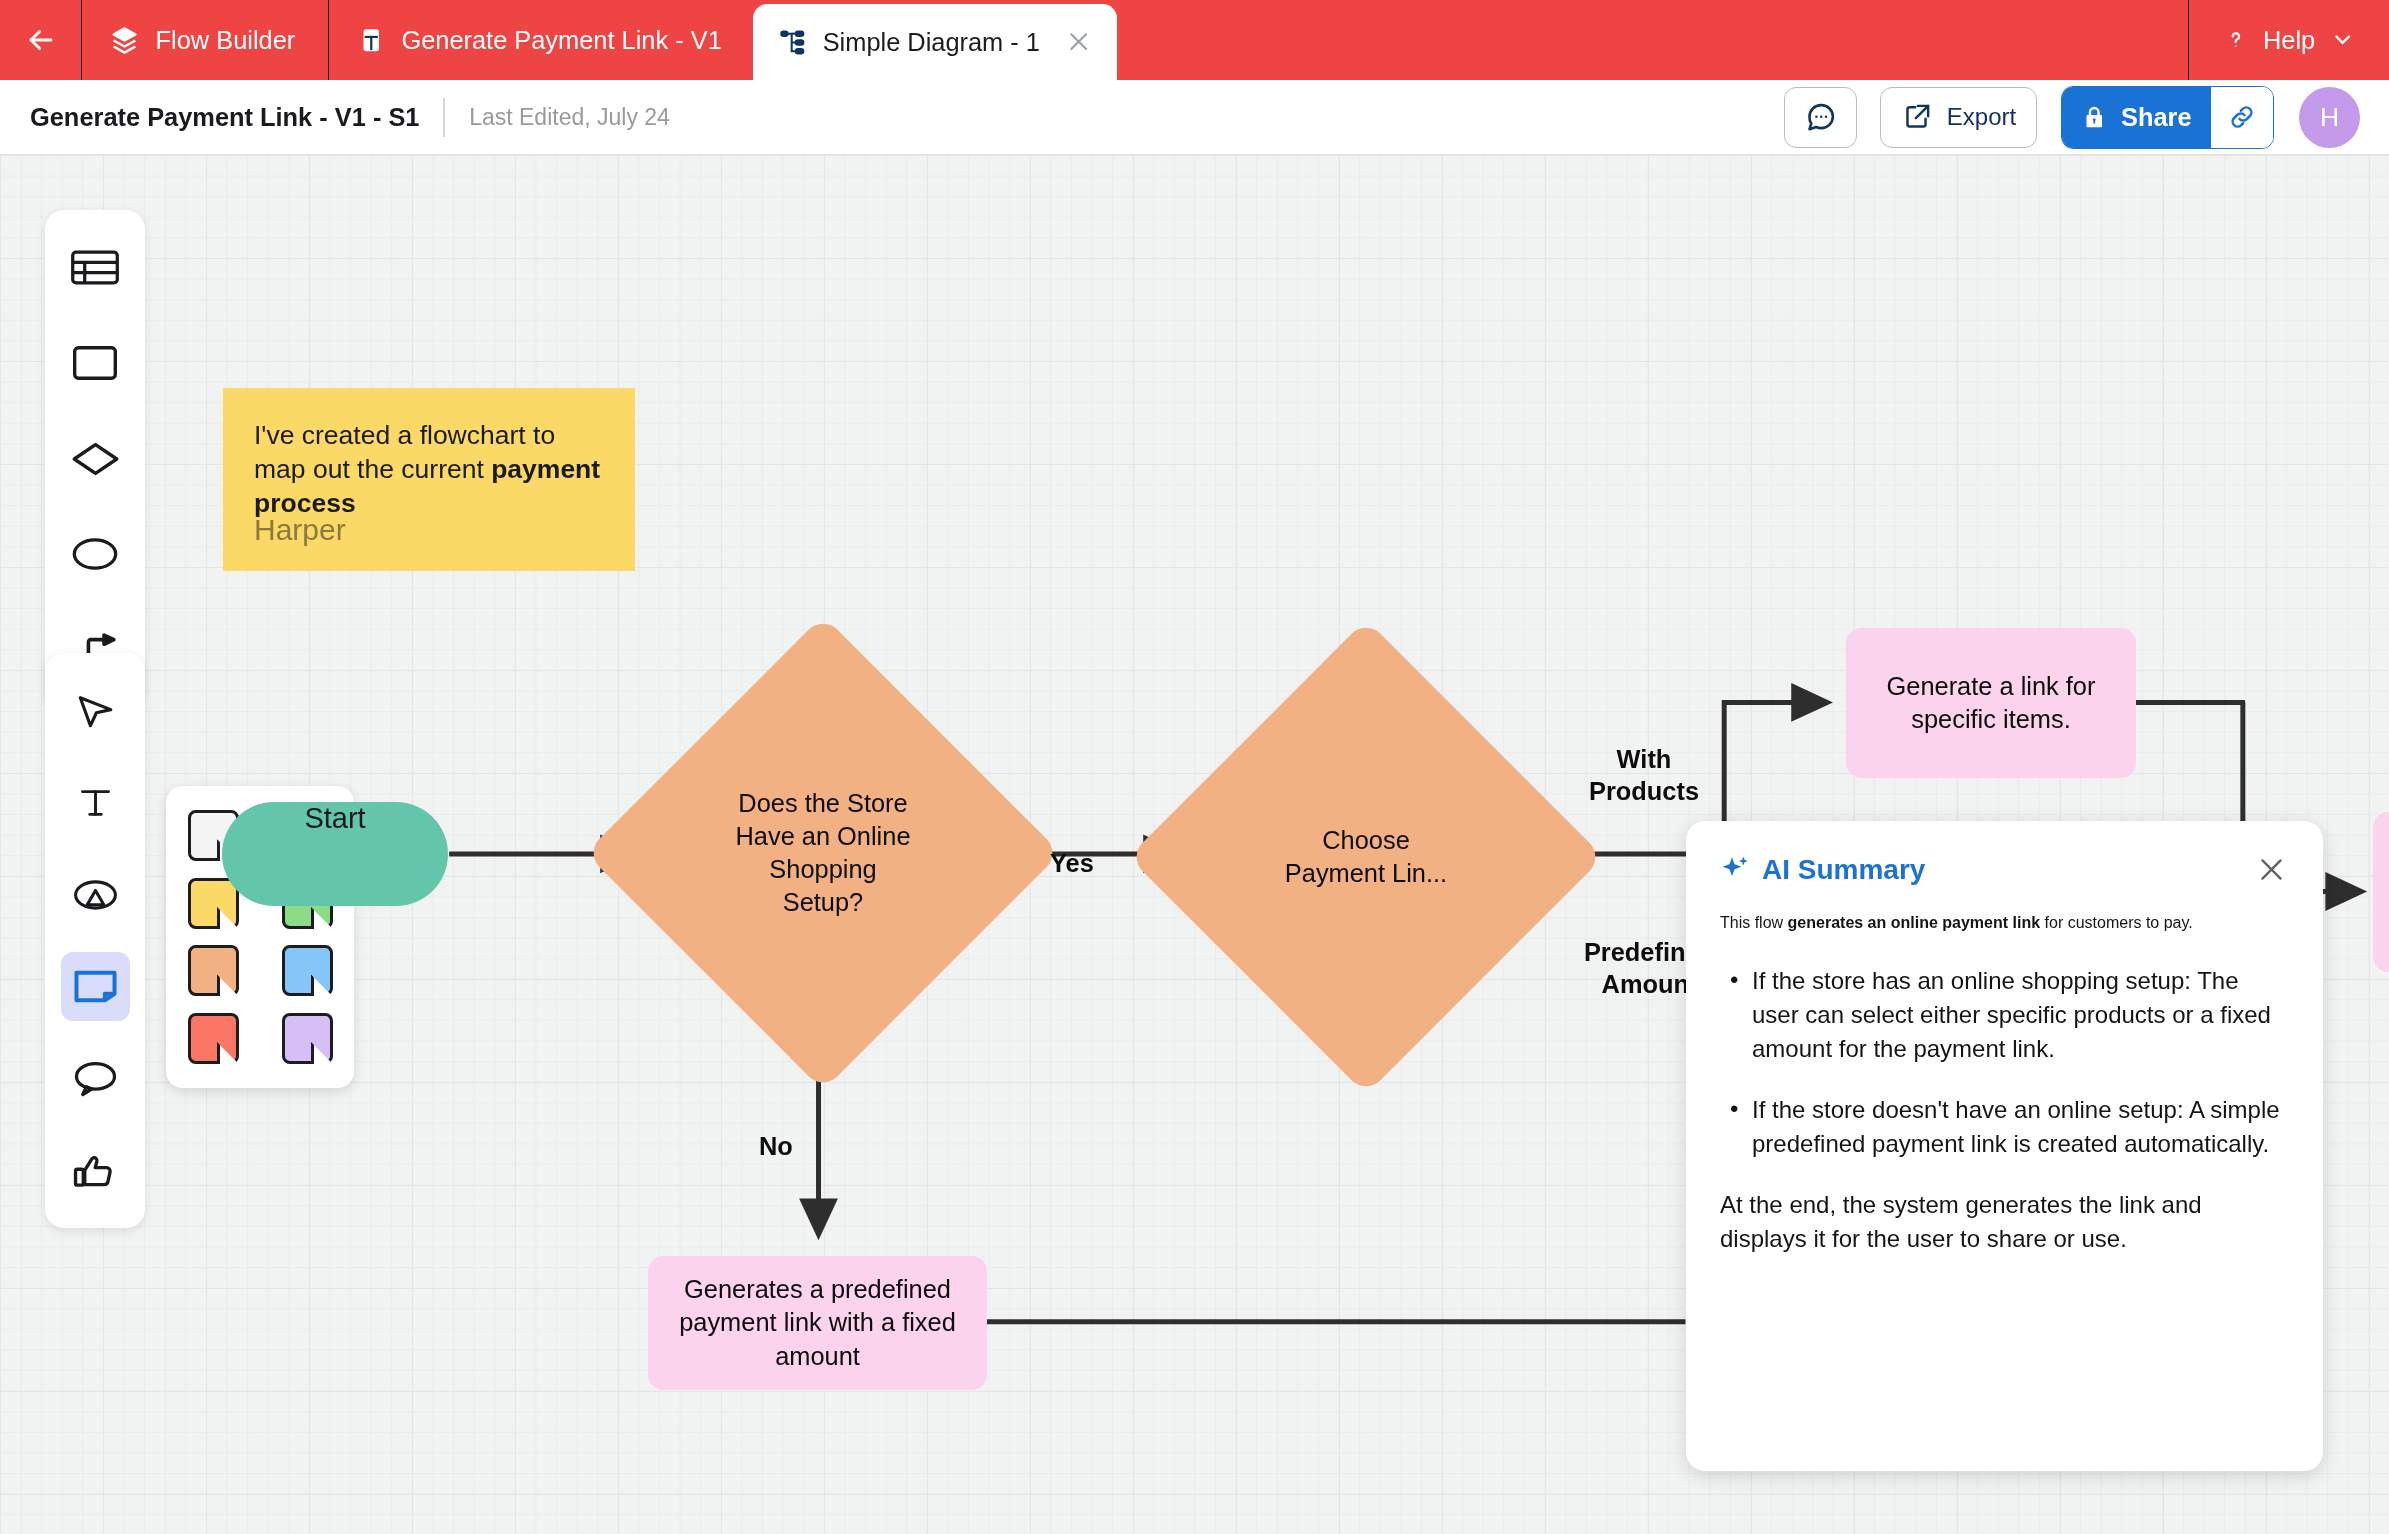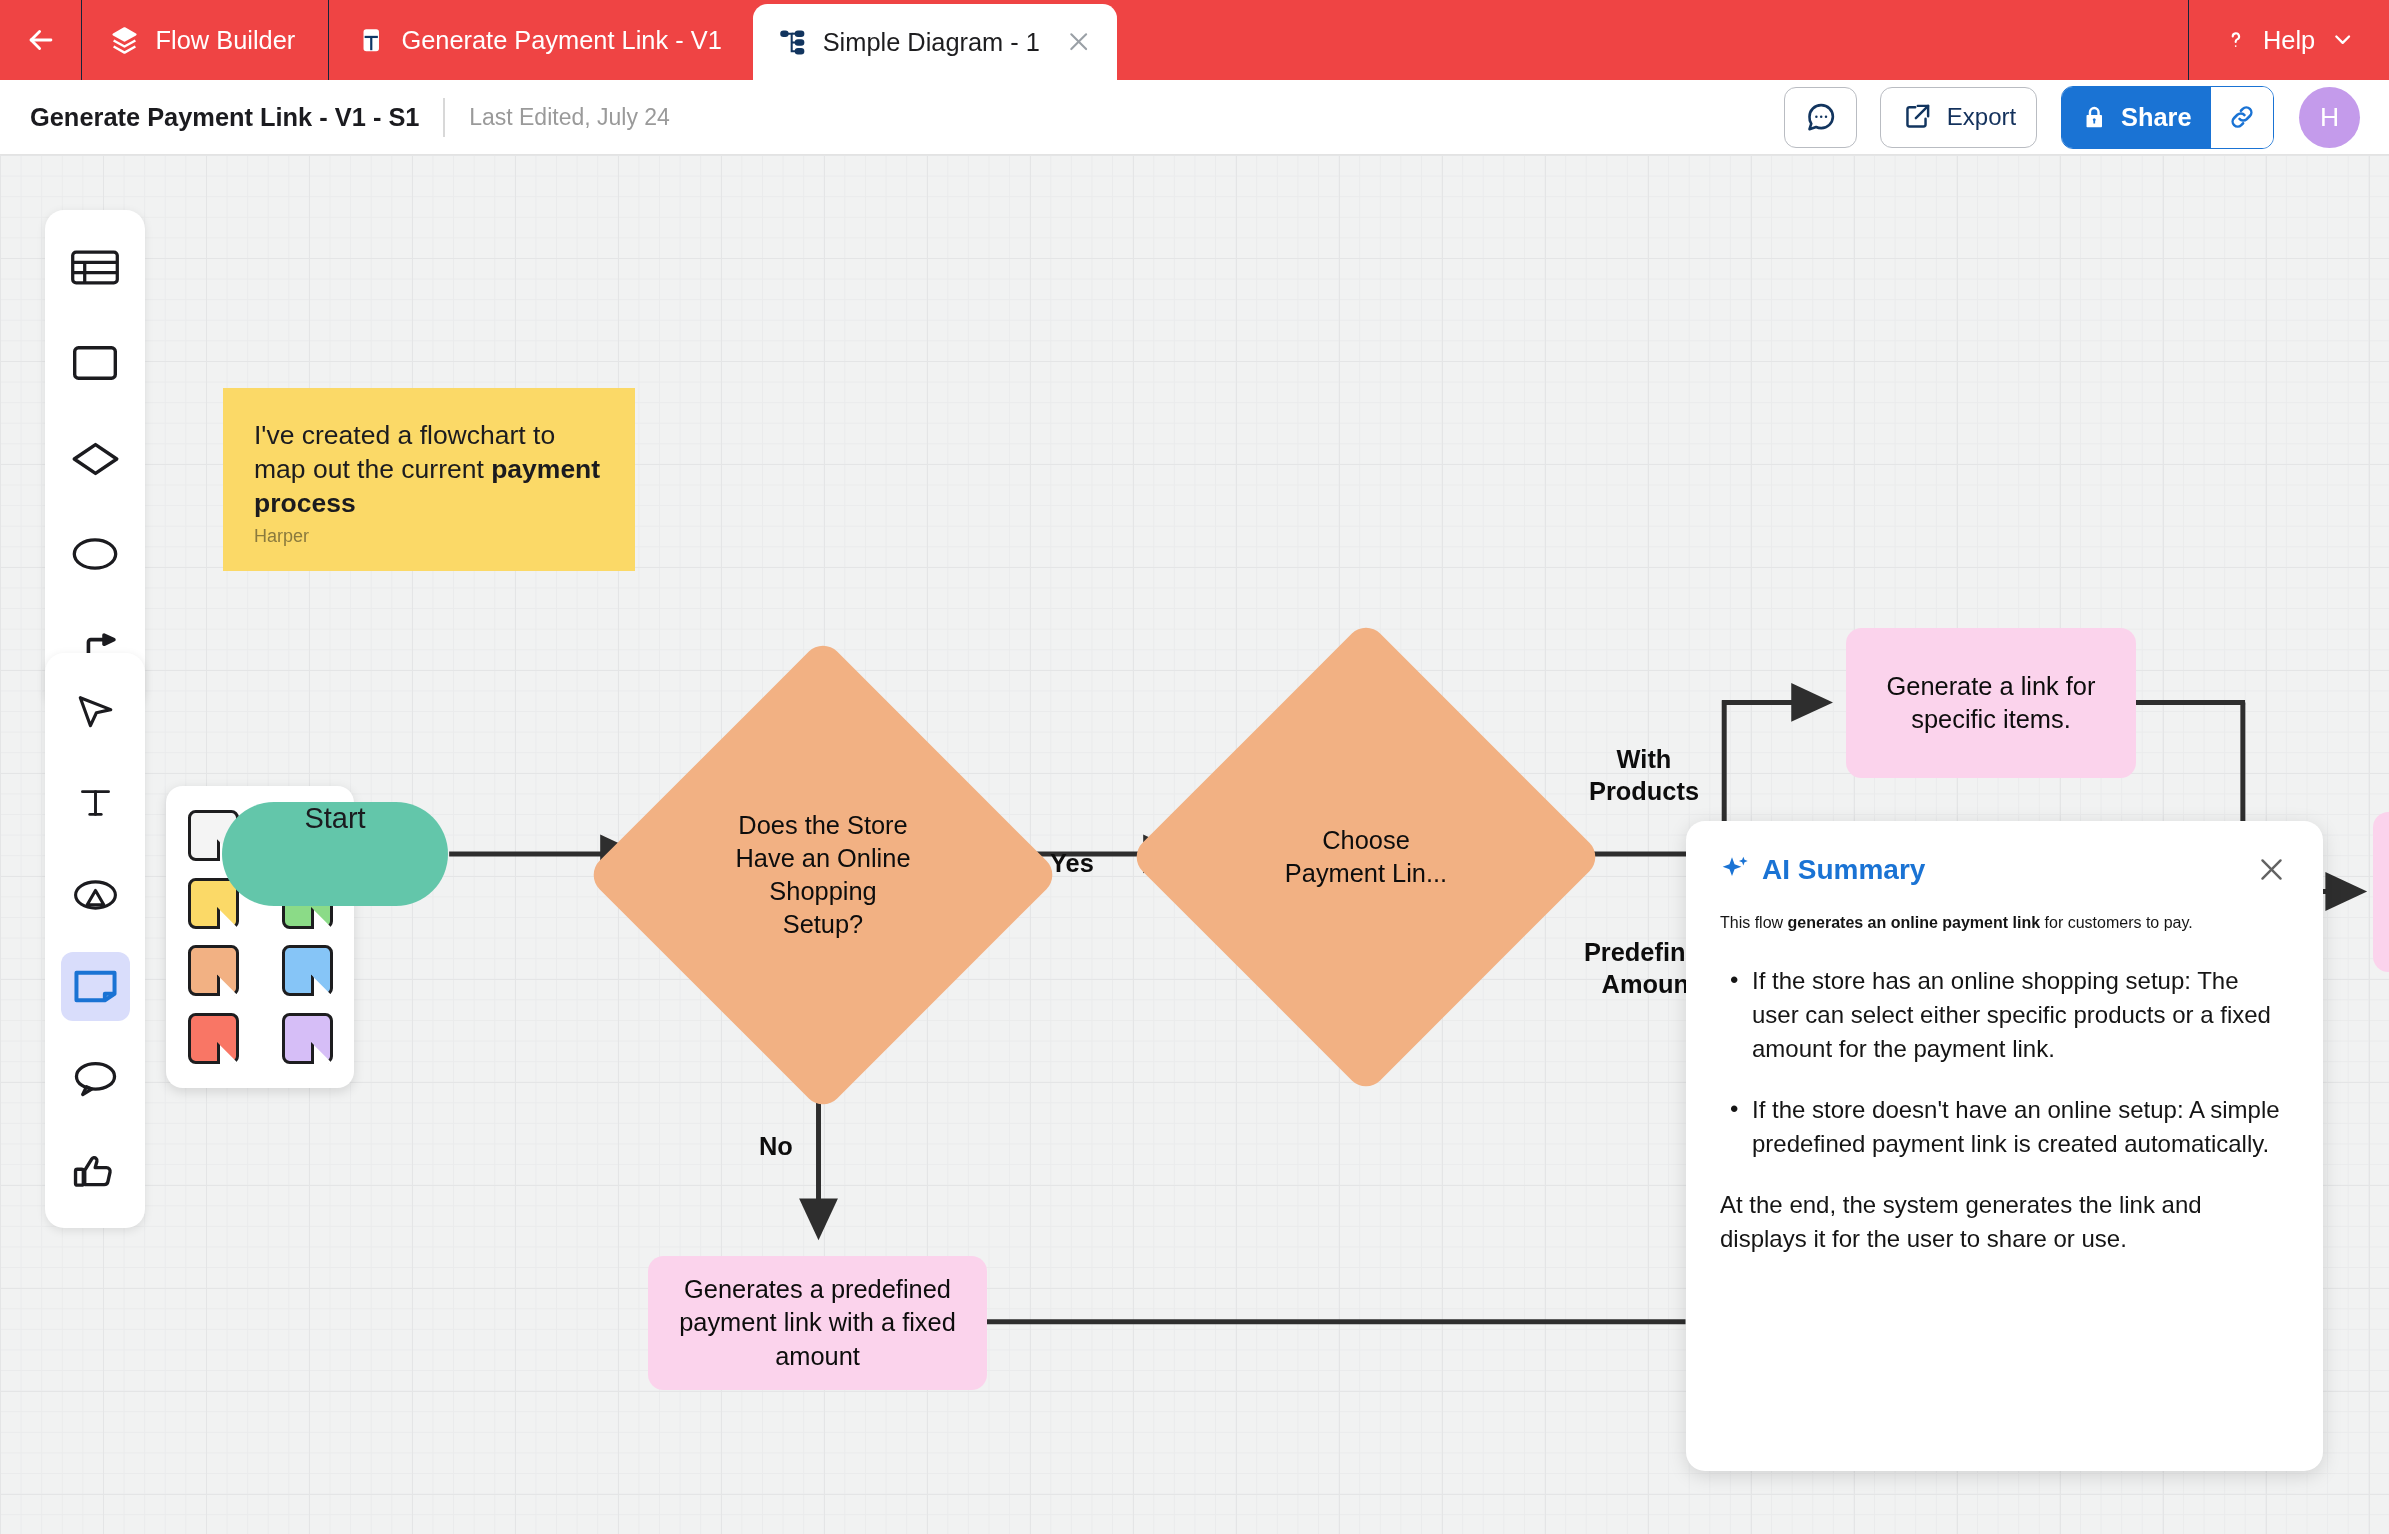--- a/index.html
+++ b/index.html
@@ -187,21 +187,21 @@
     width: 412px; height: 183px;
     background: #FBD967;
     padding: 31px 31px 0 31px;
   }
   .sticky-text {
     font-size: 26.5px; line-height: 1.28; color: #1b1b1f;
   }
   .sticky-text b { font-weight: bold; }
   .sticky-author {
     position: absolute; left: 31px; bottom: 24px;
-    font-size: 18px; color: #8a7a3e; margin-top: 8px;
+    font-size: 30px; color: #8a7a3e; margin-top: 8px;
   }
 
   
   .node { position: absolute; display: flex; align-items: flex-start; justify-content: center; text-align: center; }
 
   .node-start {
     left: 222px; top: 647px;
     width: 226px; height: 104px;
     background: #63C6AA;
     border-radius: 58px;
@@ -216,21 +216,21 @@
     position: absolute; inset: 0;
     background: #F2B183;
     border-radius: 20px;
     transform: rotate(45deg);
   }
   .diamond .dlabel {
     position: relative;
     font-size: 25.4px; line-height: 1.3; color: #0d0d0d;
     text-align: center; width: 100%;
   }
-  .diamond-q { left: 655px; top: 552px; width: 336px; height: 336px; }
+  .diamond-q { left: 655px; top: 530px; width: 336px; height: 336px; }
   .diamond-c { left: 1198px; top: 534px; width: 336px; height: 336px; }
 
   .pink-node {
     position: absolute;
     background: #FBD3EC;
     border-radius: 15.5px;
     display: flex; align-items: center; justify-content: center;
     text-align: center;
     font-size: 25.4px; line-height: 1.3; color: #0d0d0d;
     padding: 13.3px 19px;

